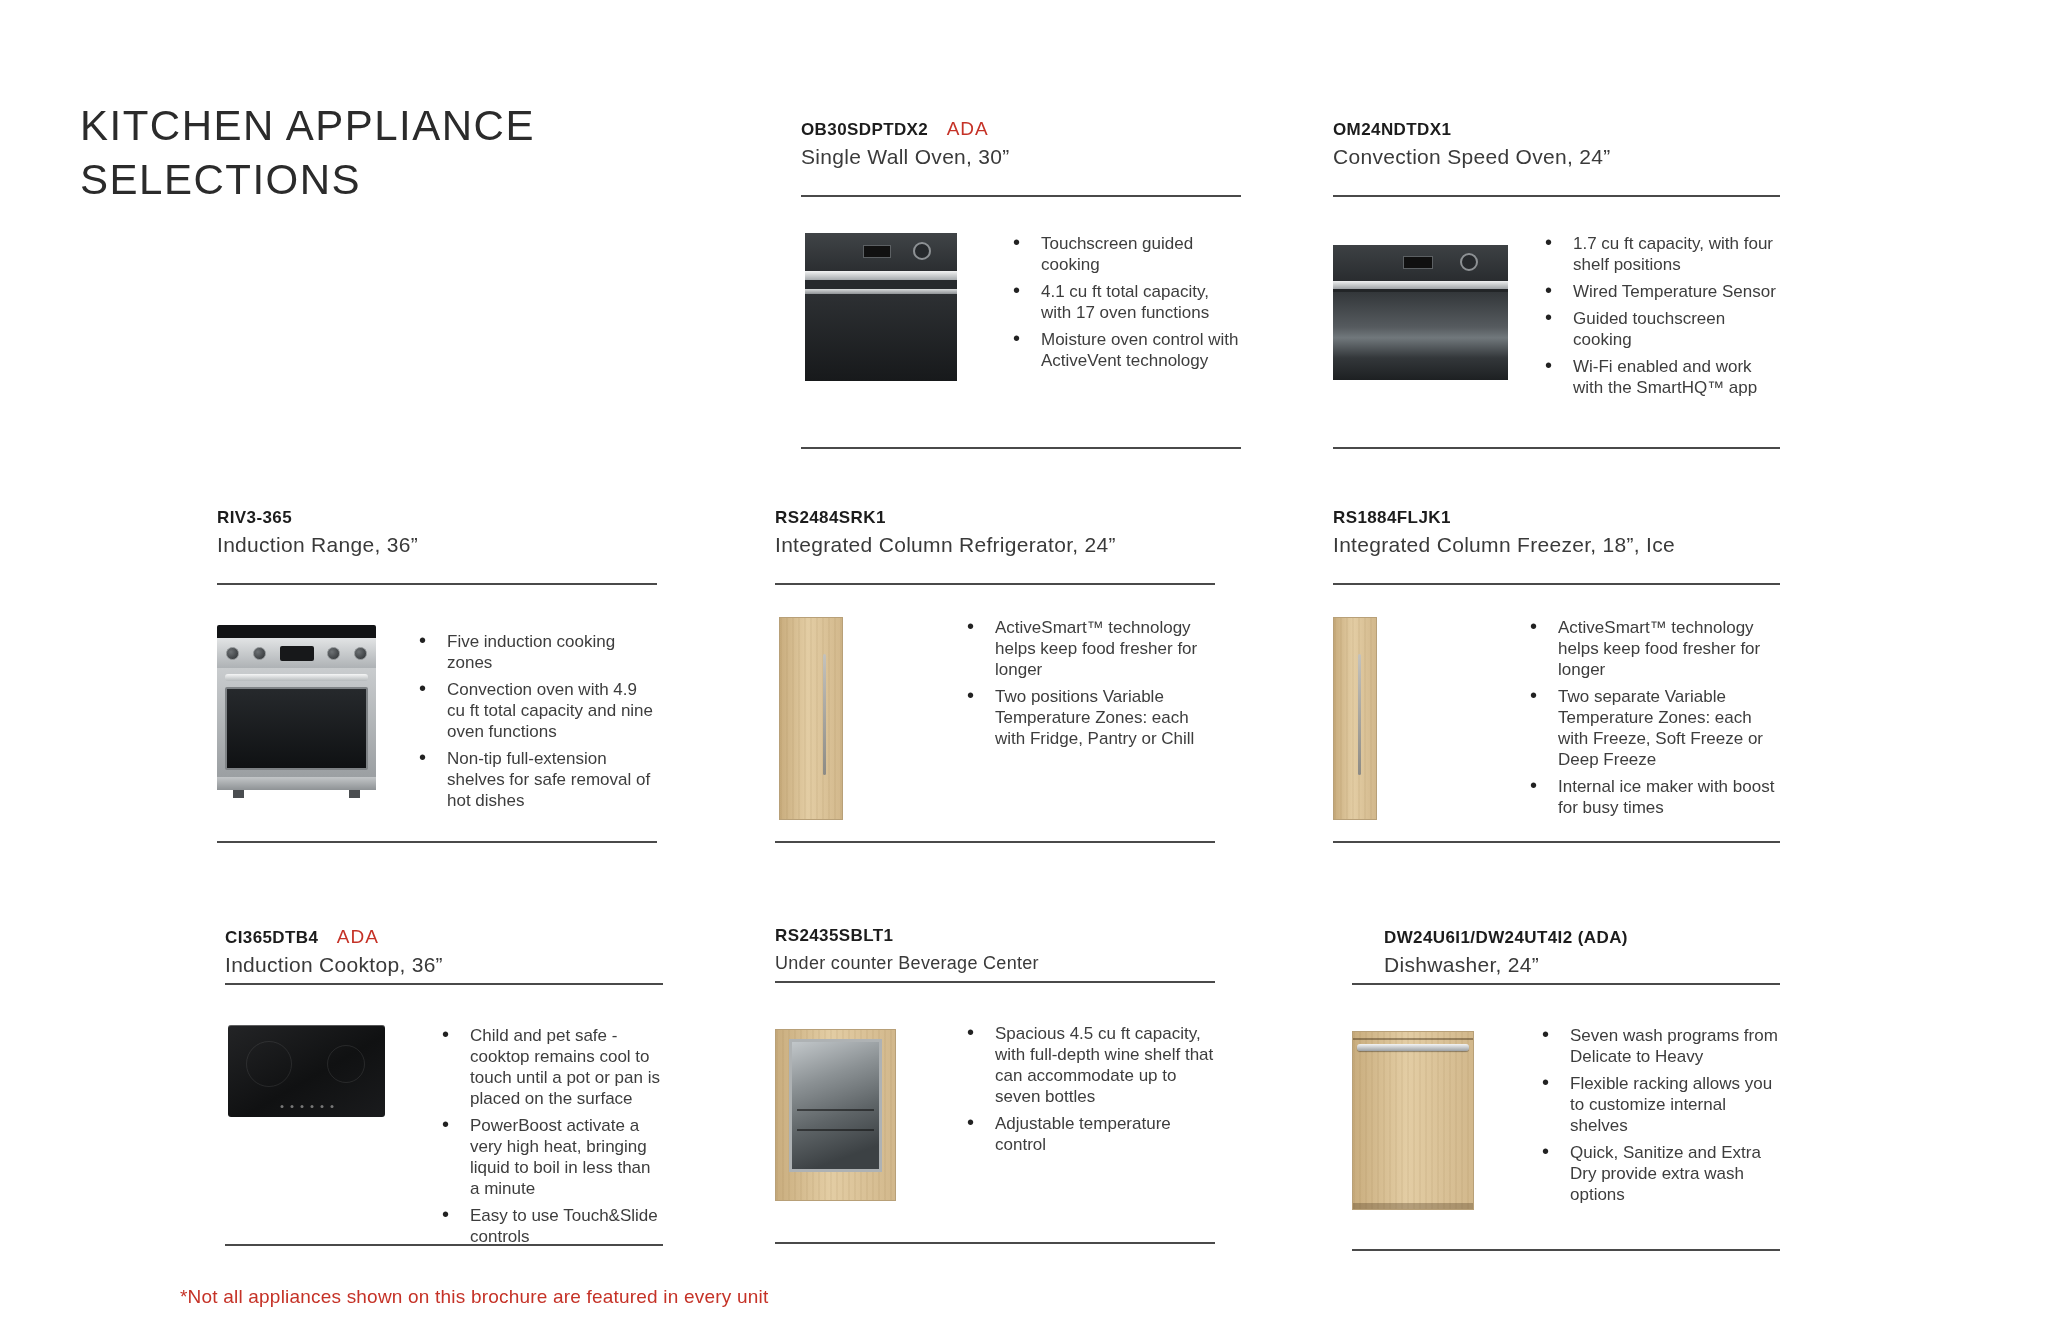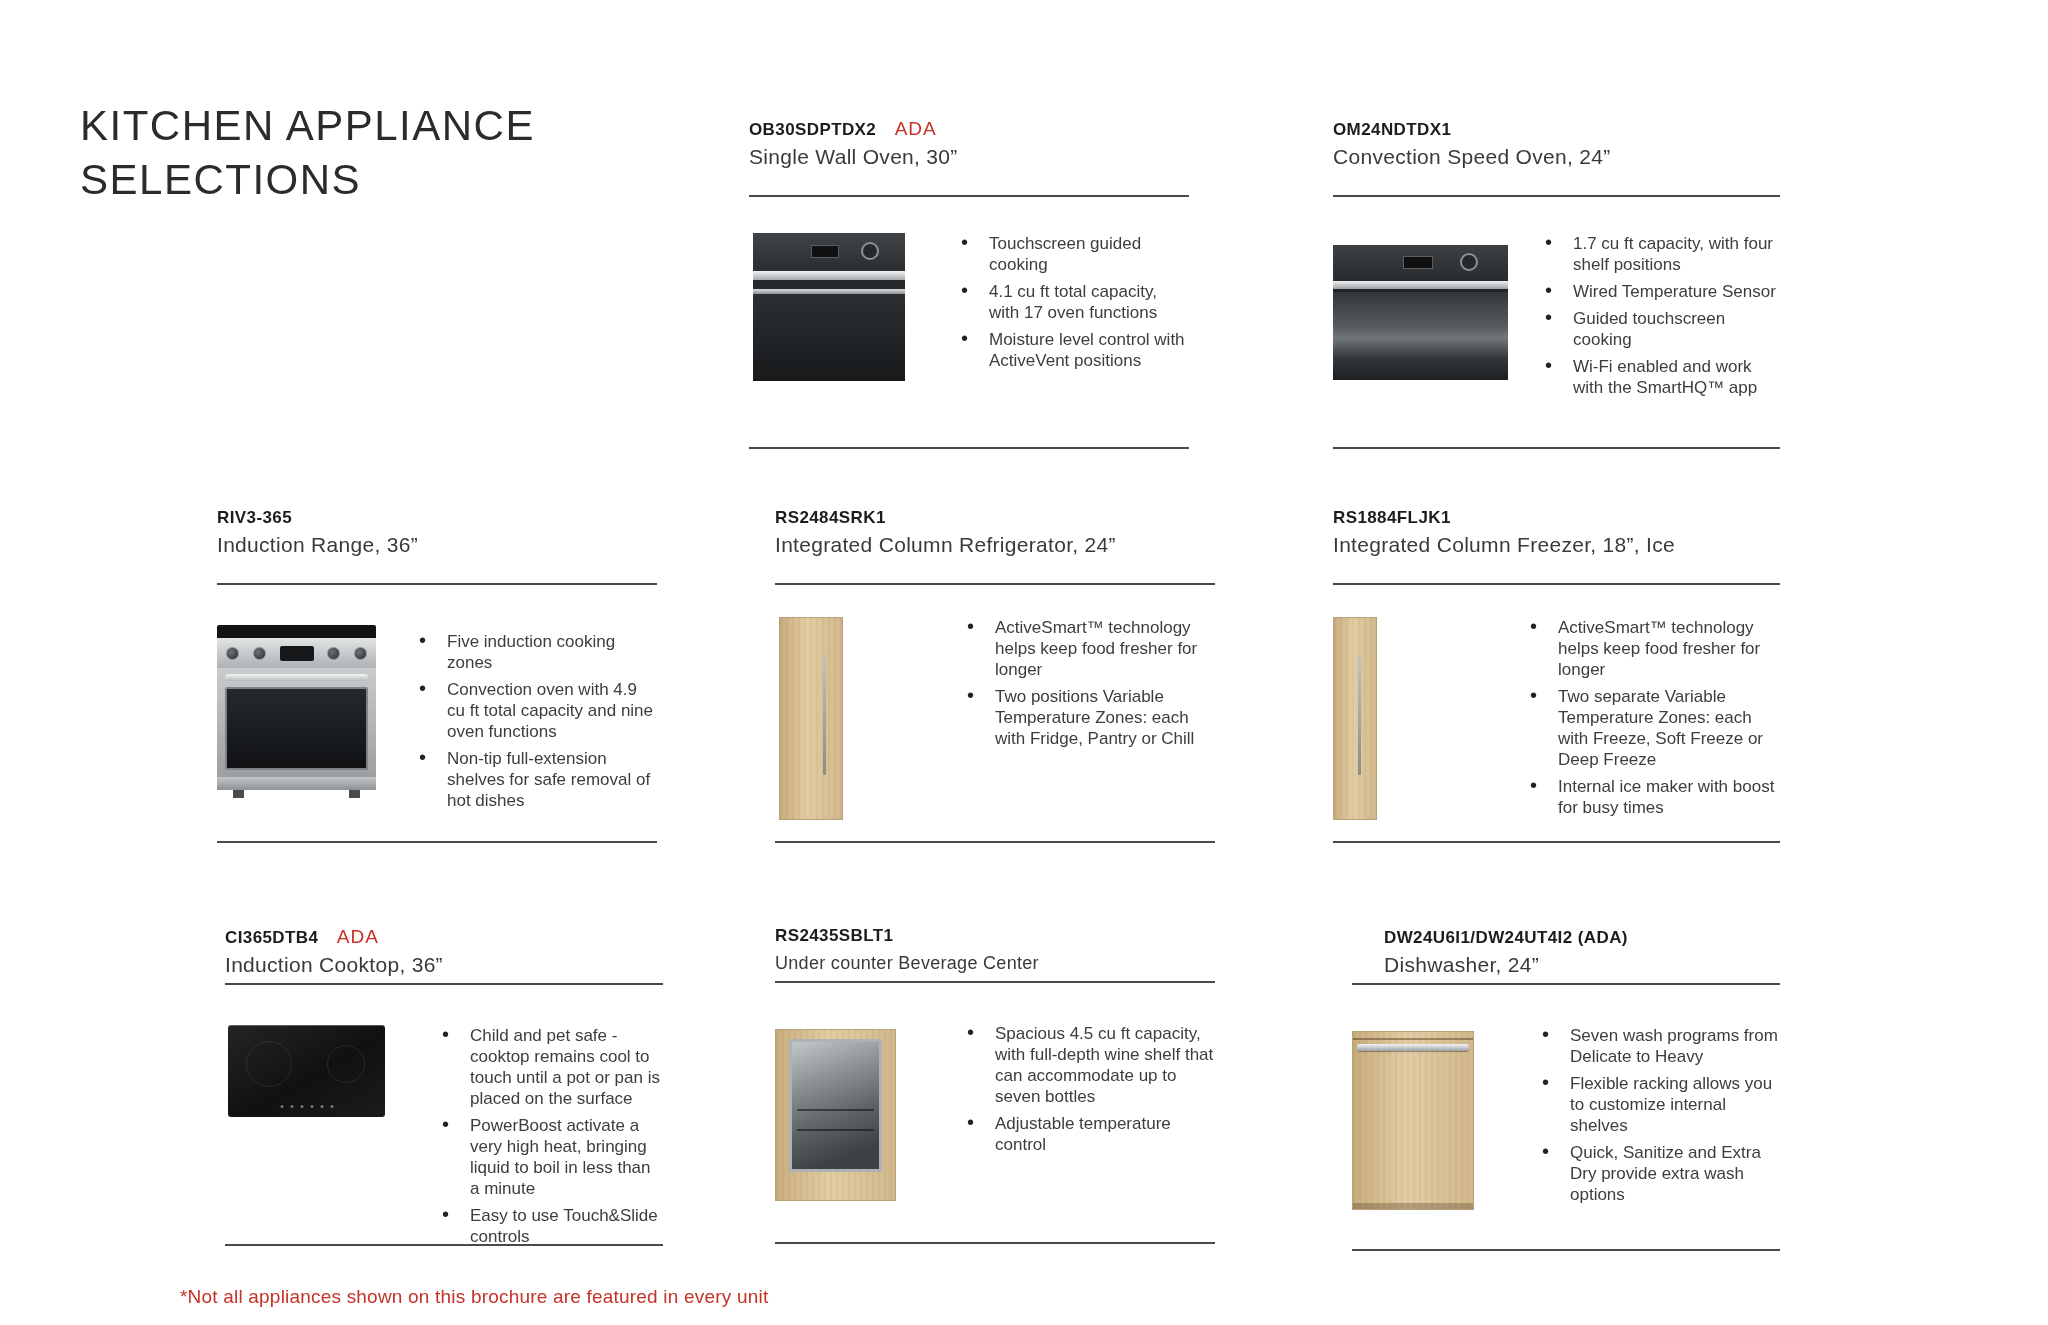--- a/index.html
+++ b/index.html
@@ -113,21 +113,21 @@
 </head>
 <body>
 
 <div class="page">
 
   <h1 class="page-title">
     <span>KITCHEN APPLIANCE</span><br>
     <span>SELECTIONS</span>
   </h1>
 
-  <section class="card r1" style="left:749px;top:64px;width:440px;height:344px;">
+  <section class="card r1" style="left:801px;top:64px;width:440px;height:344px;">
     <header class="hdr">
       <div class="model-line">
         <span class="model">OB30SDPTDX2</span>
         <span class="ada">ADA</span>
       </div>
       <div class="pname">Single Wall Oven, 30”</div>
     </header>
     <div class="rule"></div>
     <div class="content">
       <div class="img-col">
@@ -137,21 +137,21 @@
             <div class="wo-dial"></div>
           </div>
           <div class="wo-band"></div>
           <div class="wo-band2"></div>
           <div class="wo-door"></div>
         </div>
       </div>
       <ul class="bullets">
           <li>Touchscreen guided cooking</li>
           <li>4.1 cu ft total capacity, with 17 oven functions</li>
-          <li>Moisture level control with ActiveVent positions</li>
+          <li>Moisture oven control with ActiveVent technology</li>
         </ul>
     </div>
   </section>
 
   <section class="card r1" style="left:1333px;top:64px;width:447px;height:344px;">
     <header class="hdr">
       <div class="model-line">
         <span class="model">OM24NDTDX1</span>
         <span class="ada"></span>
       </div>

